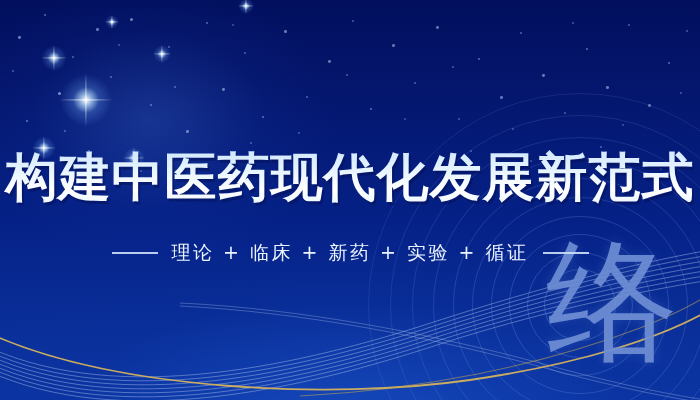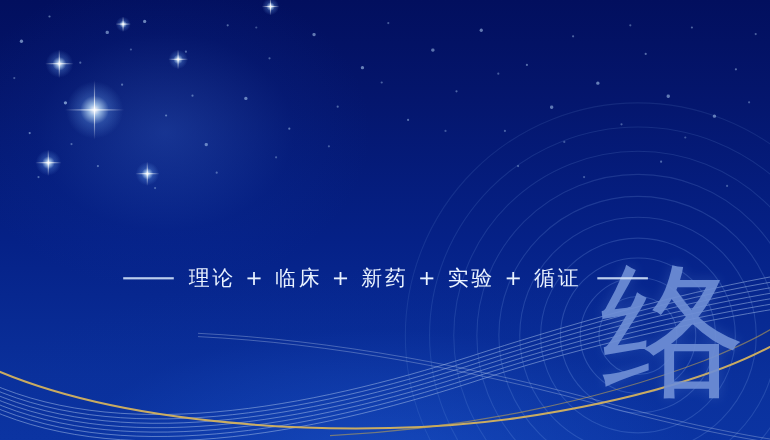--- a/index.html
+++ b/index.html
@@ -251,20 +251,21 @@
   <svg class="gold" viewBox="0 0 700 160" preserveAspectRatio="none">
     <path d="M -5,96 C 120,150 330,160 470,140 C 580,124 660,98 706,72" fill="none" stroke="#D4B25E" stroke-width="1.8" stroke-opacity="0.95"></path>
     <path d="M 300,156 C 420,150 540,126 640,88 C 672,75 694,64 706,56" fill="none" stroke="#C9A84C" stroke-width="1.1" stroke-opacity="0.55"></path>
   </svg>
 
   <div class="seal">络</div>
 
   <div class="content">
 
 
+    <div class="title-2">构建中医药现代化发展新范式</div>
 
     <div class="subtitle">
       <span class="sub-line"></span>
       <span class="sub-text">理论 + 临床 + 新药 + 实验 + 循证</span>
       <span class="sub-line"></span>
     </div>
 
   </div>
 </div>
 

